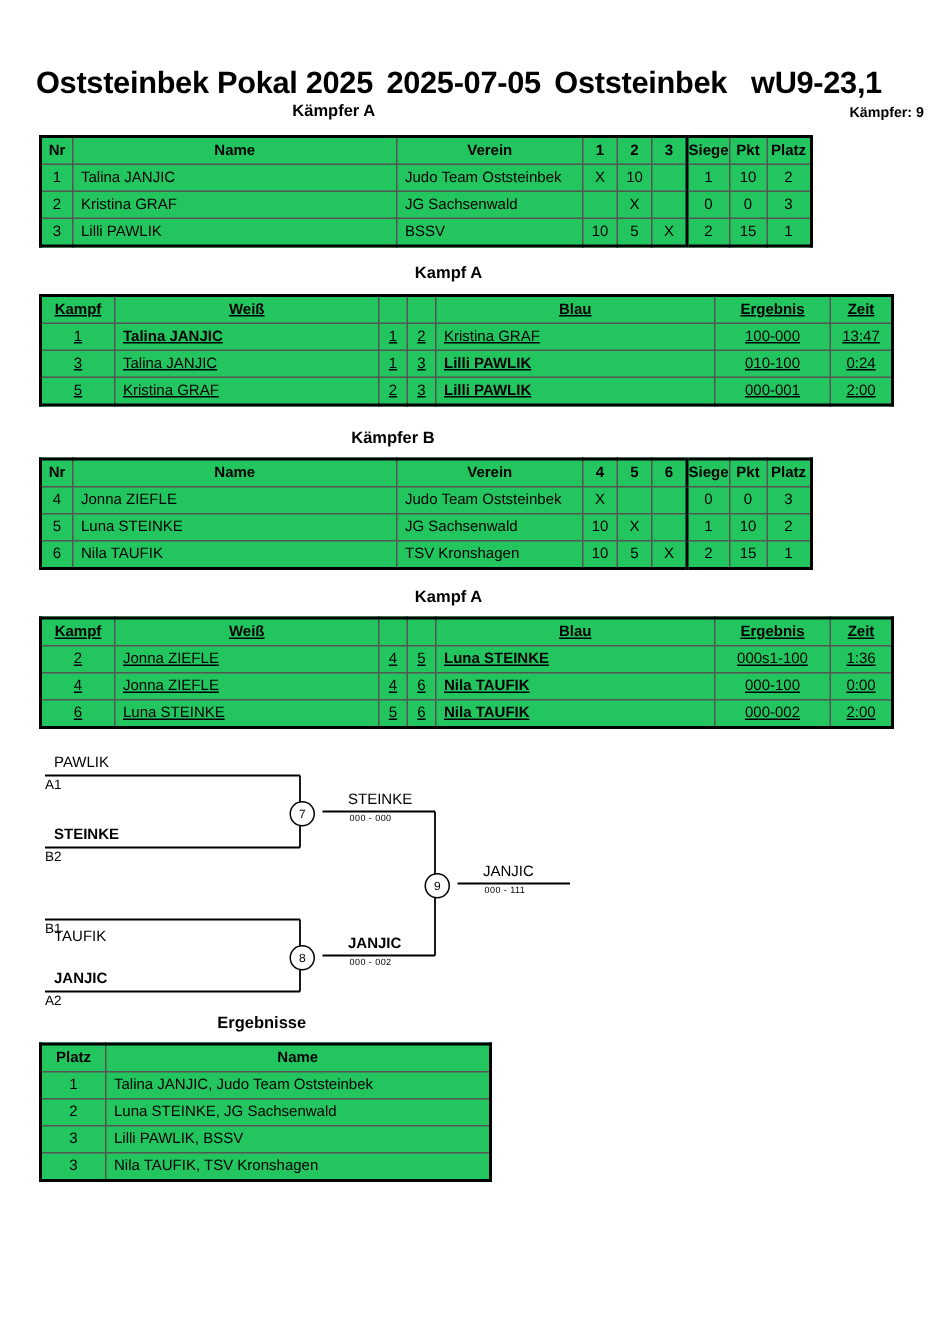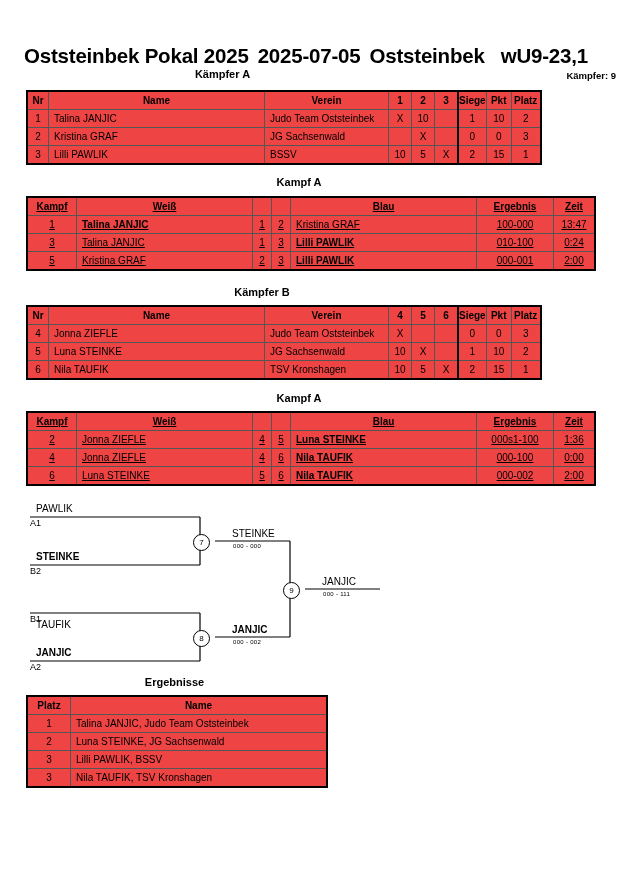--- a/index.html
+++ b/index.html
@@ -53,21 +53,21 @@
     font-size: 11px;
     font-weight: bold;
     text-align: center;
   }
 
   
   table {
     border-collapse: collapse;
     position: absolute;
     font-size: 10px;
-    background: #ef4444;
+    background: #22c55e;
   }
   table.framed {
     border: 2px solid #000000;
   }
   th, td {
     border: 1px solid #555555;
     padding: 0;
     height: 17px;
     font-weight: normal;
     vertical-align: middle;

